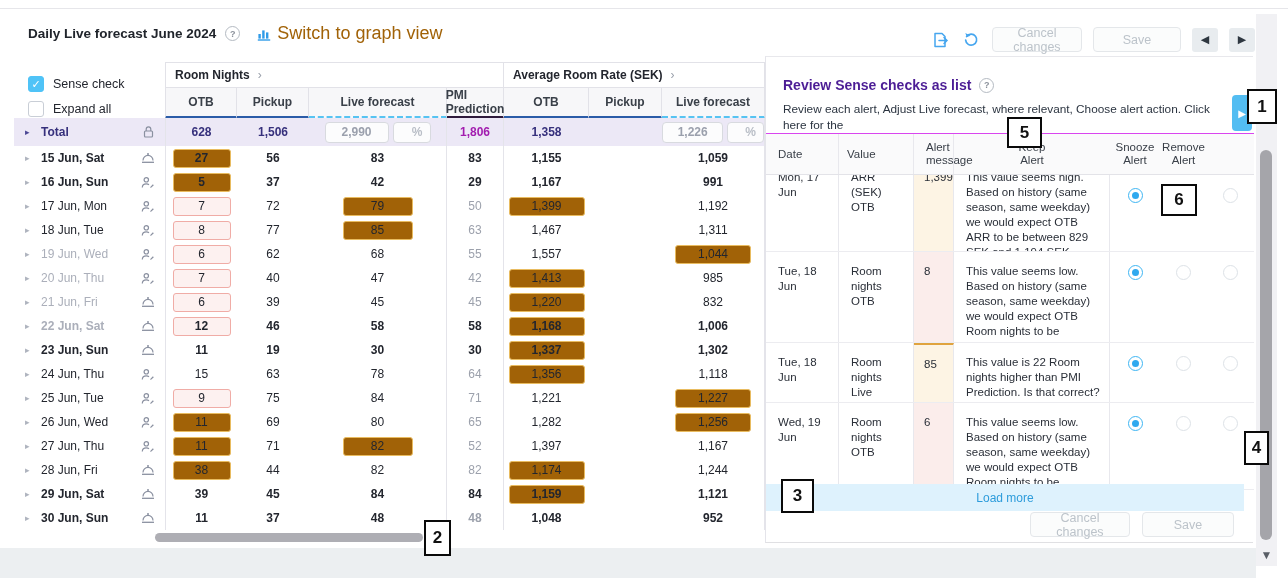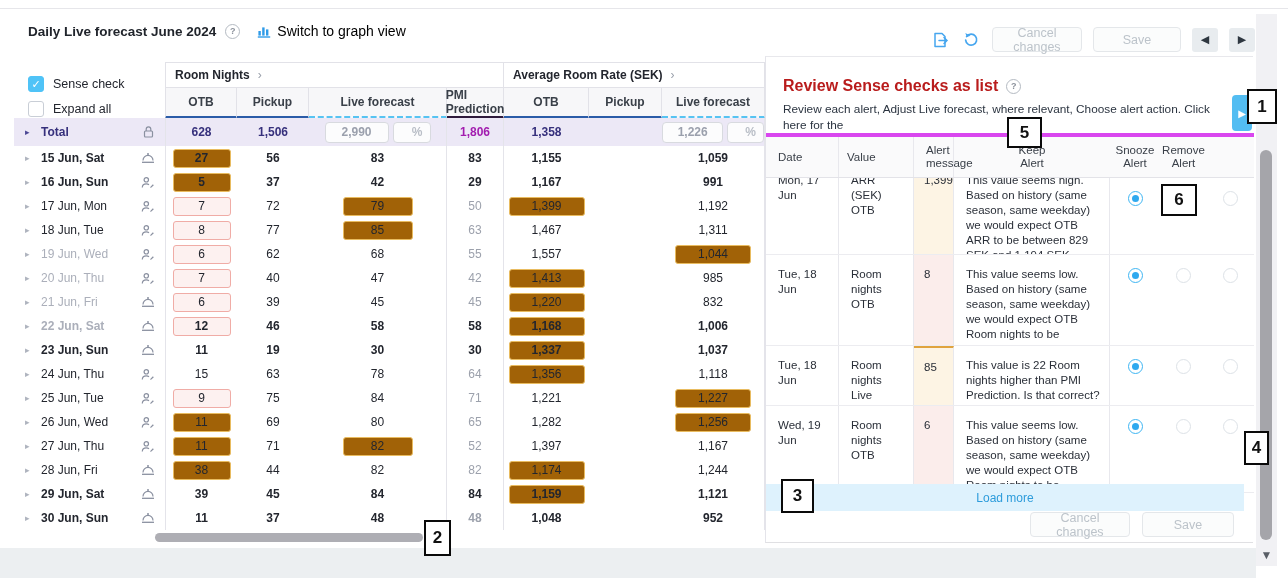--- a/index.html
+++ b/index.html
@@ -6,21 +6,21 @@
   #app{position:relative;width:1288px;height:578px;background:#fff;overflow:hidden;
        font-family:"Liberation Sans","DejaVu Sans",sans-serif;color:#23262e;}
   .hairline{position:absolute;left:0;top:8px;width:1288px;height:1px;background:#e6e6ea;}
   
   .topbar{position:absolute;left:0;top:9px;width:1060px;height:47px;}
   .title-group{position:absolute;left:28px;top:14px;display:flex;align-items:center;gap:9px;}
   .page-title{font-size:13.5px;font-weight:700;color:#21252c;}
   .help{display:inline-flex;width:15px;height:15px;border:1.4px solid #b4bac2;border-radius:50%;
         align-items:center;justify-content:center;font-size:9px;color:#8b919b;box-sizing:border-box;font-weight:700;}
   .switch-view{display:flex;align-items:center;gap:6px;margin-left:8px;cursor:pointer;}
-  .switch-view span{font-size:14px;color:#000000;}
+  .switch-view span{font-size:18px;color:#a16207;}
   .top-actions{position:absolute;left:930px;top:18px;display:flex;align-items:center;gap:11px;}
   .icon-btn{display:flex;align-items:center;justify-content:center;width:20px;height:20px;}
   .btn{height:25px;border:1px solid #e4e7ea;background:#fbfcfc;color:#bcc3ca;border-radius:4px;
        font-size:12.5px;display:flex;align-items:center;justify-content:center;box-sizing:border-box;
        font-family:inherit;}
   .btn.w-cancel{width:90px;} .btn.w-save{width:88px;}
   .pager{width:26px;height:24px;background:#e8ecef;border-radius:3px;display:flex;align-items:center;
          justify-content:center;font-size:11px;color:#2e3740;}
   
   .left-controls{position:absolute;left:28px;top:76px;display:flex;flex-direction:column;gap:9px;z-index:5;}
@@ -64,25 +64,25 @@
   .tin.pct{justify-content:flex-end;padding-right:7px;color:#b9bec7;}
   .lfpair{display:flex;gap:4px;align-items:center;justify-content:center;width:100%;}
   
   .hscroll-track{position:absolute;left:152px;top:533px;width:610px;height:9px;}
   .hscroll-thumb{position:absolute;left:3px;top:0;width:268px;height:9px;background:#aeaeb4;border-radius:5px;}
   .bottom-strip{position:absolute;left:0;top:548px;width:1256px;height:30px;background:#eceff1;}
   
   .panel{position:absolute;left:765px;top:56px;width:488px;height:487px;background:#fff;box-sizing:border-box;
          border-left:1px solid #e4e4ea;border-top:1px solid #e8e8ec;border-bottom:1px solid #e0e0e3;}
   .p-title{position:absolute;left:17px;top:20px;display:flex;align-items:center;gap:8px;}
-  .p-title b{font-size:16px;color:#b91c1c;}
+  .p-title b{font-size:14px;color:#4c1d95;}
   .p-desc{position:absolute;left:17px;top:44px;width:452px;font-size:11.8px;line-height:16px;color:#2b3440;}
   .atable{position:absolute;left:0;top:76px;width:488px;}
   .agrid{display:grid;grid-template-columns:73px 75px 40px 156px 50px 47px 47px;}
-  .ahead{height:40px;background:#fafafb;border-top:4px solid #d946ef;border-bottom:1px solid #e3e3e8;}
+  .ahead{height:40px;background:#fafafb;border-top:1px solid #d946ef;border-bottom:1px solid #e3e3e8;}
   .ahcell{display:flex;align-items:center;font-size:11.5px;color:#3a4049;padding-left:12px;box-sizing:border-box;
           border-right:1px solid #e8e8ed;white-space:pre-line;line-height:13px;}
   .ahcell.ctr{justify-content:center;padding-left:0;text-align:center;border-right:none;}
   .arow{border-bottom:1px solid #ececf0;}
   .acell{box-sizing:border-box;overflow:hidden;border-right:1px solid #e8e8ed;font-size:11.5px;line-height:15px;color:#2a2f38;}
   .acell.rad{border-right:none;}
   .ainner{padding:12px 8px 0 12px;white-space:pre-line;}
   .aval{background:#fff;} .aval.cream{background:#fdf4e4;} .aval.pink{background:#fbedeb;}
   .aval.cream-top{background:#fdf4e4;border-top:2px solid #e0a33e;}
   .aval .ainner{padding-left:10px;}
@@ -412,21 +412,21 @@
             </svg>
           </div>
           <div class="cell bL">11</div>
           <div class="cell">19</div>
           <div class="cell bR">30</div>
           <div class="cell bR">30</div>
           <div class="cell">
             <span class="vbox yellow w76">1,337</span>
           </div>
           <div class="cell"></div>
-          <div class="cell bR">1,037</div>
+          <div class="cell bR">1,302</div>
         </div>
         <div class="grow dr frow">
           <div class="cell exp">
             <span class="tri">▸</span>
           </div>
           <div class="cell date">24 Jun, Thu</div>
           <div class="cell">
             <svg width="14" height="13" viewBox="0 0 14 13">
               <circle cx="5.3" cy="3.8" r="2.2" fill="none" stroke="#8a90a0" stroke-width="1.2"></circle>
               <path d="M1.3 11.6c0-2.3 1.8-3.7 4-3.7 1.1 0 2 .3 2.7.9" fill="none" stroke="#8a90a0" stroke-width="1.2"></path>

